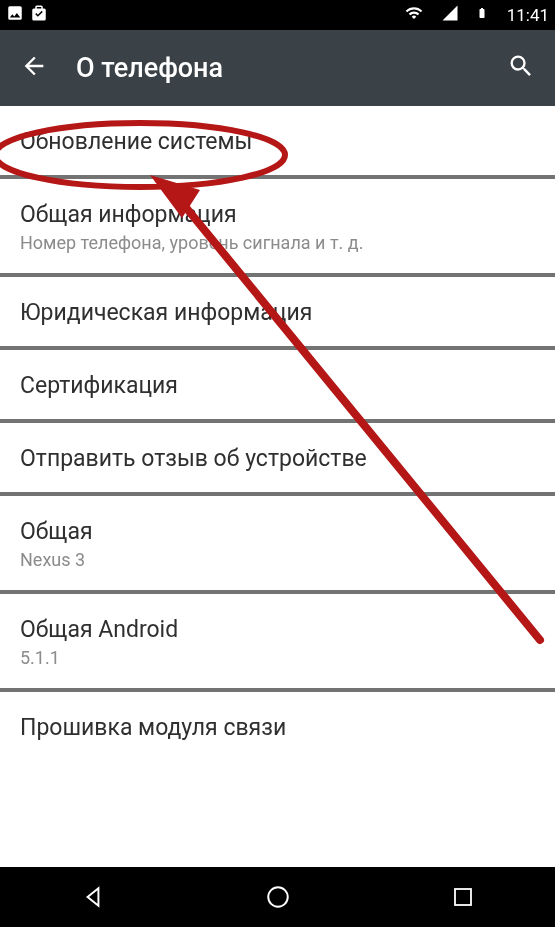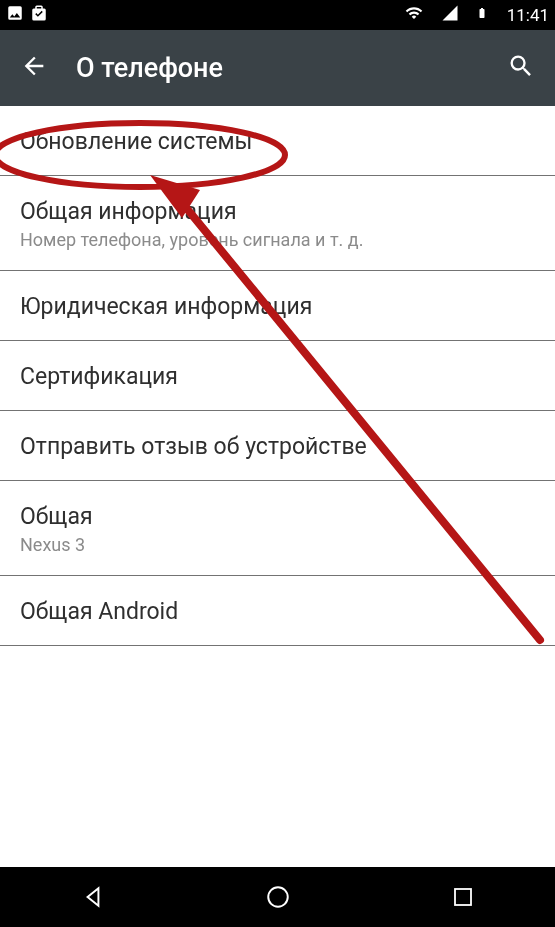--- a/index.html
+++ b/index.html
@@ -14,21 +14,21 @@
   .app-bar {
     height: 76px; background: #3a4247; color: #fff;
     display: flex; align-items: center; padding: 0 20px; gap: 28px;
     position: relative;
   }
   .app-bar .title { font-size: 27px; font-weight: 500; }
   .app-bar .search { position: absolute; right: 20px; }
   .list { background: #fff; }
   .item {
     padding: 22px 20px 20px 20px;
-    border-bottom: 1px solid #737373;
+    border-bottom: 4px solid #737373;
   }
   .item .primary {
     font-size: 23px; color: #2f2f2f; font-weight: 400;
   }
   .item .secondary {
     margin-top: 4px; font-size: 18px; color: #8b8b8b;
   }
   .nav-bar {
     position: absolute; bottom: 0; left: 0; right: 0;
     height: 60px; background: #000; display: flex;
@@ -74,21 +74,21 @@
     <span style="font-size:17px;font-weight:400;margin-left:2px">11:41</span>
   </div>
 </div>
 
 <div class="app-bar">
   <span>
     <svg width="28" height="28" viewBox="0 0 24 24" fill="#fff">
         <path d="M20 11H7.83l5.59-5.59L12 4l-8 8 8 8 1.41-1.41L7.83 13H20v-2z"></path>
       </svg>
   </span>
-  <span class="title">О телефоне</span>
+  <span class="title">О телефона</span>
   <span class="search">
     <svg width="28" height="28" viewBox="0 0 24 24" fill="#fff">
         <path d="M15.5 14h-.79l-.28-.27A6.47 6.47 0 0 0 16 9.5 6.5 6.5 0 1 0 9.5 16a6.47 6.47 0 0 0 4.23-1.57l.27.28v.79l5 4.99L20.49 19l-4.99-5zM9.5 14A4.5 4.5 0 1 1 14 9.5 4.49 4.49 0 0 1 9.5 14z"></path>
       </svg>
   </span>
 </div>
 
 <div class="list">
 
   <div class="item">
@@ -112,23 +112,25 @@
     <div class="primary">Отправить отзыв об устройстве</div>
   </div>
 
   <div class="item">
     <div class="primary">Общая</div>
     <div class="secondary">Nexus 3</div>
   </div>
 
   <div class="item">
     <div class="primary">Общая Android</div>
+    <div class="secondary">5.1.1</div>
   </div>
 
   <div class="item" style="border-bottom:none">
+    <div class="primary">Прошивка модуля связи</div>
   </div>
 
 </div>
 
 <div class="nav-bar">
   <div class="nav-btn">
     <svg width="26" height="26" viewBox="0 0 24 24" fill="none" stroke="#fff" stroke-width="1.8">
         <path d="M17 4 L7 12 L17 20 Z" fill="none"></path>
       </svg>
   </div>

